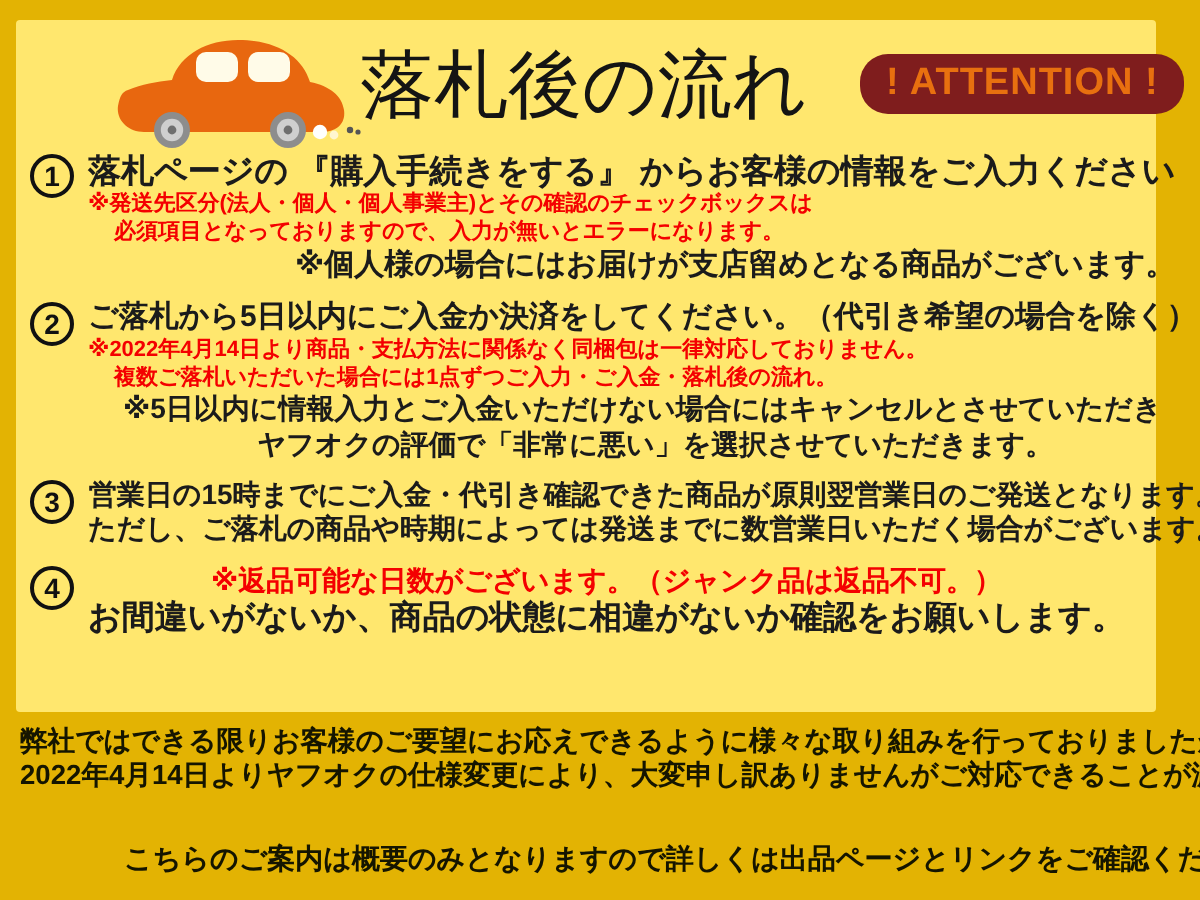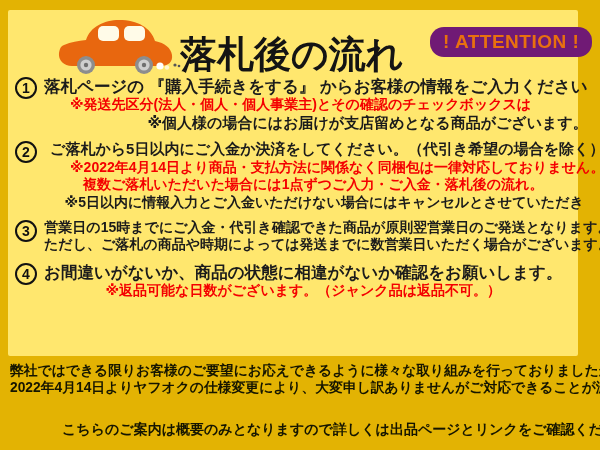--- a/index.html
+++ b/index.html
@@ -22,48 +22,48 @@
     position:absolute;
     left:8px; top:10px;
     width:570px; height:346px;
     background:var(--panel);
     border-radius:2px;
   }
   
   .hdr{position:relative;height:62px;}
   .car{position:absolute;left:48px;top:6px;width:126px;height:58px;}
   .title{
-    position:absolute;left:172px;top:20px;
-    font-size:37px;font-weight:700;letter-spacing:0px;
+    position:absolute;left:172px;top:8px;
+    font-size:37px;font-weight:400;letter-spacing:0px;
     color:#141414;white-space:nowrap;
   }
   .badge{
     position:absolute;left:422px;top:17px;
-    background:#701a75;border-radius:14px;
+    background:#7f1d1d;border-radius:14px;
     padding:4px 13px;
     color:var(--orange);font-size:19px;font-weight:900;
     white-space:nowrap;letter-spacing:0.5px;
   }
   
   .sections{padding:4px 4px 0 7px;}
   .section{display:flex;gap:7px;margin-bottom:8px;}
   .num{
     flex:none;width:22px;height:22px;margin-top:1px;
     border:2.5px solid #111;border-radius:50%;
     display:flex;align-items:center;justify-content:center;
     font-size:14px;font-weight:900;color:#111;
     background:transparent;
   }
   .lines{display:flex;flex-direction:column;}
   .ln{white-space:nowrap;line-height:1.24;}
   .t-red{color:var(--red);}
   .s17{font-size:16.5px;}
   .s15{font-size:15px;text-align:right;}
   .s14{font-size:14px;text-align:center;}
-  .s13{font-size:14px;margin-left:26px;}
+  .s13{font-size:11px;}
   .ind{padding-left:13px;}
   
   .footer{
     position:absolute;left:10px;top:362px;width:585px;
     font-size:13.8px;line-height:1.32;color:#151500;
   }
   .footer .ln{white-space:nowrap;}
   .bottom-note{
     position:absolute;left:62px;top:421px;
     font-size:14px;color:#151500;white-space:nowrap;
@@ -94,47 +94,49 @@
     <div class="badge">! ATTENTION !</div>
   </div>
 
   <div class="sections">
 
     <div class="section">
       <div class="num">1</div>
       <div class="lines">
         <div class="ln s17">落札ページの 『購入手続きをする』 からお客様の情報をご入力ください</div>
         <div class="ln s13 t-red">※発送先区分(法人・個人・個人事業主)とその確認のチェックボックスは</div>
+        <div class="ln s13 t-red ind">必須項目となっておりますので、入力が無いとエラーになります。</div>
         <div class="ln s15">※個人様の場合にはお届けが支店留めとなる商品がございます。</div>
       </div>
     </div>
 
     <div class="section">
       <div class="num">2</div>
       <div class="lines">
         <div class="ln s15">ご落札から5日以内にご入金か決済をしてください。（代引き希望の場合を除く）</div>
         <div class="ln s13 t-red">※2022年4月14日より商品・支払方法に関係なく同梱包は一律対応しておりません。</div>
         <div class="ln s13 t-red ind">複数ご落札いただいた場合には1点ずつご入力・ご入金・落札後の流れ。</div>
         <div class="ln s14">※5日以内に情報入力とご入金いただけない場合にはキャンセルとさせていただき</div>
+        <div class="ln s14 ind">ヤフオクの評価で「非常に悪い」を選択させていただきます。</div>
       </div>
     </div>
 
     <div class="section">
       <div class="num">3</div>
       <div class="lines">
         <div class="ln s14">営業日の15時までにご入金・代引き確認できた商品が原則翌営業日のご発送となります。</div>
         <div class="ln s14">ただし、ご落札の商品や時期によっては発送までに数営業日いただく場合がございます。</div>
       </div>
     </div>
 
     <div class="section">
       <div class="num">4</div>
       <div class="lines">
+        <div class="ln s14 t-red">※返品可能な日数がございます。（ジャンク品は返品不可。）</div>
         <div class="ln s17">お間違いがないか、商品の状態に相違がないか確認をお願いします。</div>
-        <div class="ln s14 t-red">※返品可能な日数がございます。（ジャンク品は返品不可。）</div>
       </div>
     </div>
 
   </div>
 </div>
 
 <div class="footer">
   <div class="ln">弊社ではできる限りお客様のご要望にお応えできるように様々な取り組みを行っておりましたが</div>
   <div class="ln">2022年4月14日よりヤフオクの仕様変更により、大変申し訳ありませんがご対応できることが減少します。</div>
 </div>

